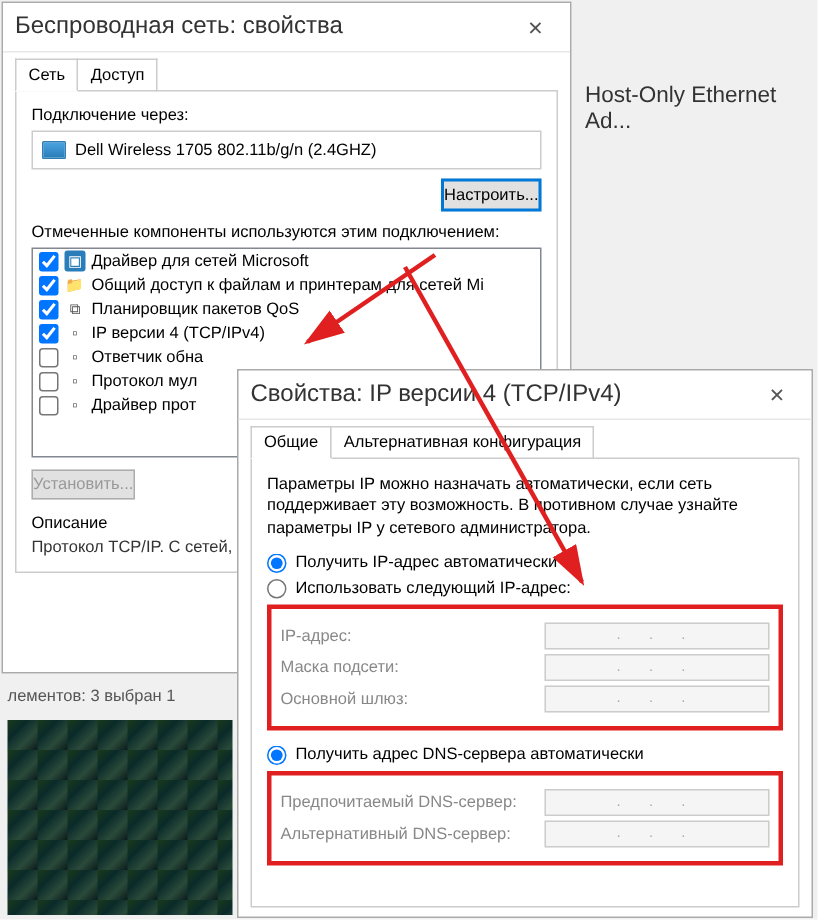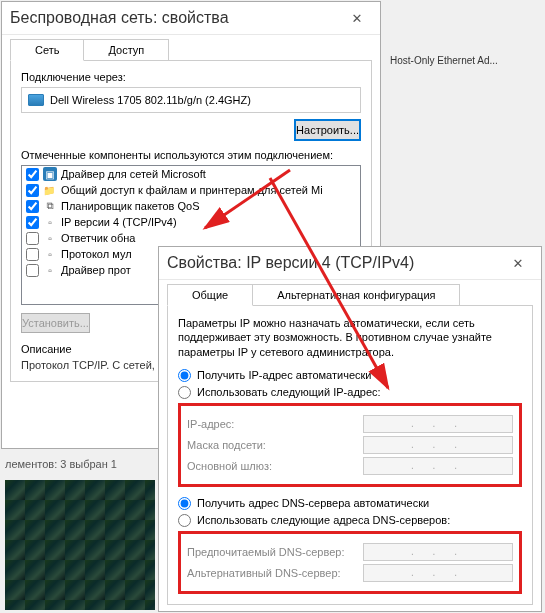--- a/index.html
+++ b/index.html
@@ -4,21 +4,21 @@
   <style>
     * { box-sizing: border-box; margin: 0; padding: 0; }
     body { font-family: "Segoe UI", Tahoma, sans-serif; font-size: 11px; background: #f0f0f0; width: 545px; height: 613px; overflow: hidden; position: relative; }
     
     .window { background: #fff; border: 1px solid #aaa; position: absolute; }
     .titlebar { display: flex; justify-content: space-between; align-items: center; padding: 6px 8px; border-bottom: 1px solid #e8e8e8; }
     .titlebar-title { font-size: 16px; color: #333; }
     .close-btn { width: 30px; height: 20px; display: flex; align-items: center; justify-content: center; font-size: 13px; color: #555; cursor: pointer; }
     
     .tabs { display: flex; padding: 4px 8px 0 8px; }
-    .tab { padding: 4px 24px; border: 1px solid #ccc; border-bottom: none; background: #fff; cursor: pointer; margin-right: -1px; }
+    .tab { padding: 4px 8px; border: 1px solid #ccc; border-bottom: none; background: #fff; cursor: pointer; margin-right: -1px; }
     .tab.active { border-bottom: 1px solid #fff; position: relative; z-index: 2; }
     .tab-body { border: 1px solid #ccc; margin: -1px 8px 8px 8px; padding: 10px; position: relative; z-index: 1; }
     
     .field-label { margin-bottom: 4px; }
     .adapter-box { border: 1px solid #ccc; padding: 6px; display: flex; align-items: flex-start; gap: 6px; margin-bottom: 6px; }
     .adapter-icon { width: 16px; height: 12px; background: linear-gradient(#4aa3df, #2a7db8); border: 1px solid #2a7db8; border-radius: 1px; }
     
     .btn { border: 1px solid #adadad; background: #e1e1e1; padding: 3px 0; cursor: pointer; font-size: 11px; }
     .btn.highlighted { border: 2px solid #0078d7; }
     .btn.disabled { color: #999; }
@@ -44,21 +44,21 @@
     .section-text { margin-bottom: 10px; line-height: 1.3; }
     .radio-row { display: flex; align-items: center; gap: 6px; margin: 4px 0; }
     .radio-row input[type=radio] { width: 13px; height: 13px; }
     
     .ip-block { border: 3px solid #e02020; padding: 6px; margin: 4px 0 10px 0; }
     .ip-row { display: flex; align-items: center; justify-content: space-between; margin: 3px 0; }
     .ip-row label { color: #888; }
     .ip-input { width: 150px; height: 18px; border: 1px solid #ccc; background: #f5f5f5; color: #aaa; text-align: center; letter-spacing: 8px; font-size: 10px; display: flex; align-items: center; justify-content: center; }
     
     
-    .bg-text { position: absolute; top: 55px; left: 390px; font-size: 10px; color: #333; }
+    .bg-text { position: absolute; top: 55px; left: 390px; font-size: 15px; color: #333; }
     .bg-status { position: absolute; top: 458px; left: 5px; font-size: 11px; color: #555; }
     .bg-img { position: absolute; top: 480px; left: 5px; width: 150px; height: 130px; background: linear-gradient(135deg, #1a3a1a, #0a2a2a, #2a4a3a, #0a1a1a); background-size: 20px 20px; }
     
     
     .arrow-svg { position: absolute; top: 0; left: 0; pointer-events: none; z-index: 20; }
   </style>
 </head>
 <body>
 
 <div class="bg-text">Host-Only Ethernet Ad...</div>
@@ -163,24 +163,20 @@
       <div class="ip-row">
         <label>Основной шлюз:</label>
         <div class="ip-input">. . .</div>
       </div>
     </div>
 
     <div class="radio-row">
       <input type="radio" name="dnsmode" checked="" style="">
       <span>Получить адрес DNS-сервера автоматически</span>
     </div>
-    <div class="radio-row">
-      <input type="radio" name="dnsmode" style="">
-      <span>Использовать следующие адреса DNS-серверов:</span>
-    </div>
     <div class="ip-block">
       <div class="ip-row">
         <label>Предпочитаемый DNS-сервер:</label>
         <div class="ip-input">. . .</div>
       </div>
       <div class="ip-row">
         <label>Альтернативный DNS-сервер:</label>
         <div class="ip-input">. . .</div>
       </div>
     </div>

